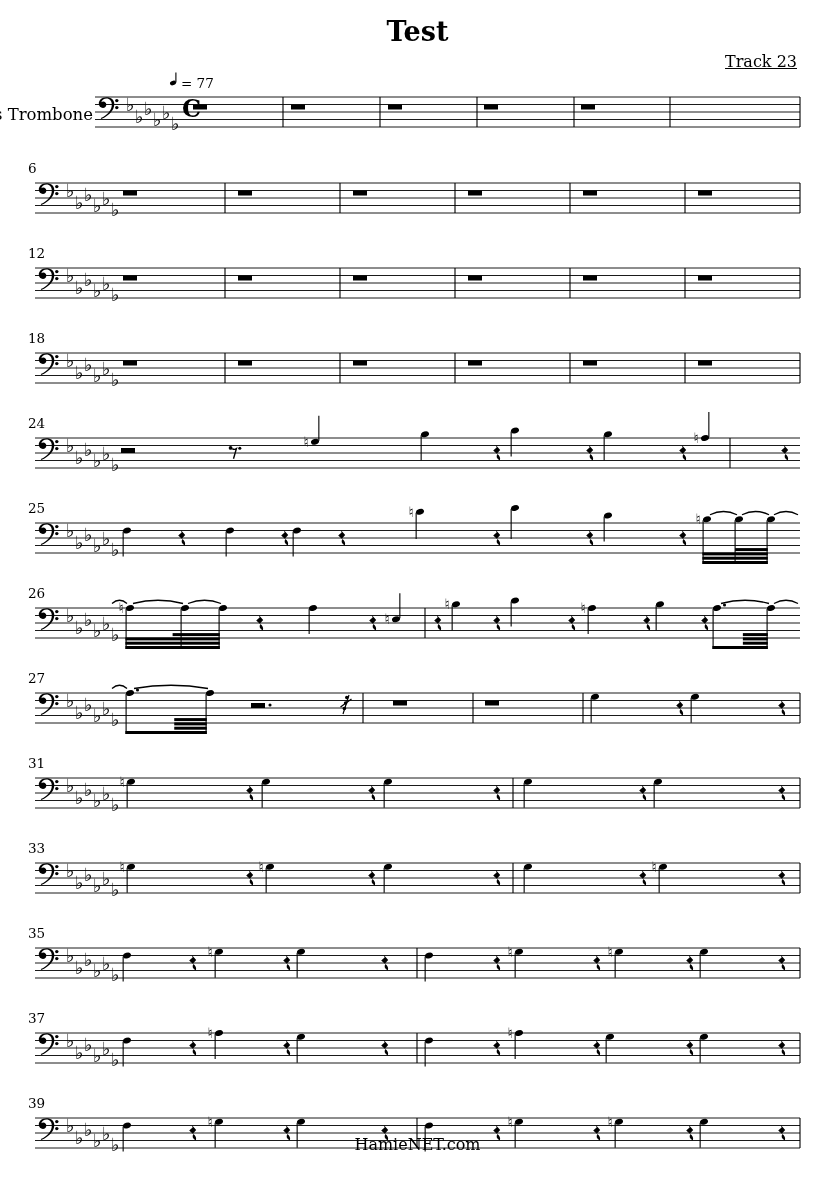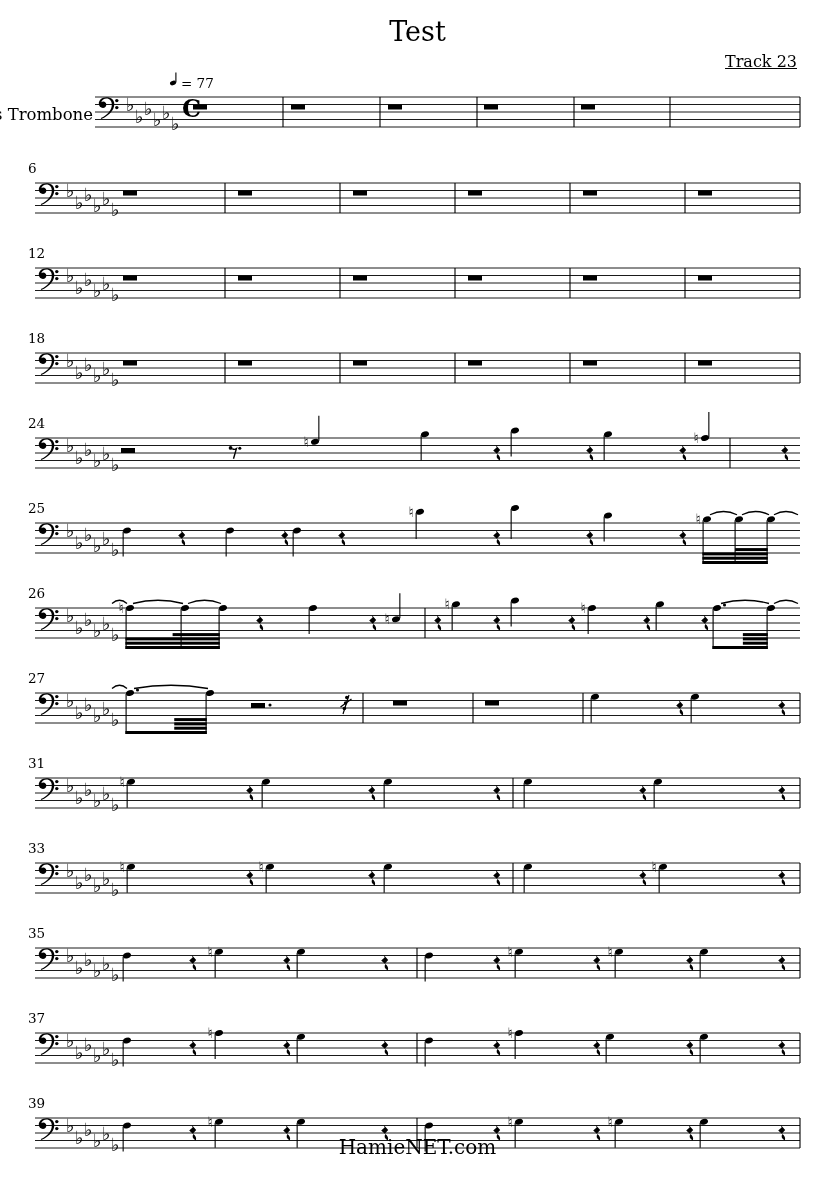--- a/index.html
+++ b/index.html
@@ -1,21 +1,21 @@
 <!DOCTYPE html>
 <html><head>
 <meta charset="utf-8">
 <style>
   html,body{margin:0;padding:0;background:#fff;}
   .page{position:relative;width:835px;height:1181px;background:#ffffff;
         font-family:"DejaVu Serif","Liberation Serif",serif;color:#000;overflow:hidden;}
   .title{position:absolute;top:16px;left:0;right:0;text-align:center;
-         font-size:27px;font-weight:normal;}
+         font-size:27px;font-weight:bold;}
   .track{position:absolute;top:52px;right:38px;font-size:16px;text-decoration:underline;}
-  .footer{position:absolute;top:1135px;left:0;right:0;text-align:center;font-size:20px;}
+  .footer{position:absolute;top:1135px;left:0;right:0;text-align:center;font-size:16px;}
   svg{display:block;}
 </style>
 </head>
 <body>
 
 <div class="page">
   <div class="title">Test</div>
   <div class="track">Track 23</div>
   <div id="score">
       <svg width="835" height="92" style="position:absolute;left:0;top:67px;">

